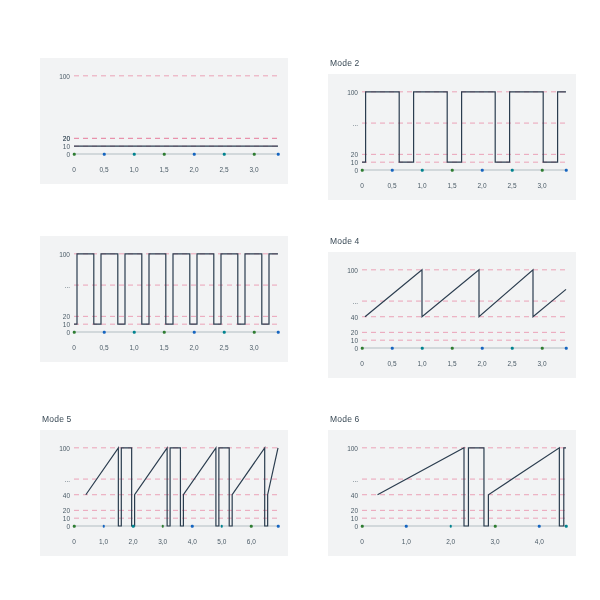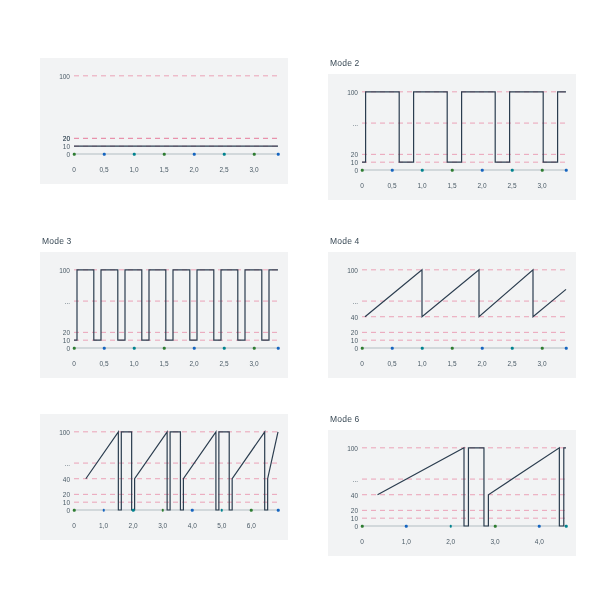--- a/index.html
+++ b/index.html
@@ -141,21 +141,20 @@
           <div class="tickdot" style="left: 120px; top: 86px; background: rgb(21, 101, 192);"></div>
           <div class="xlabel" style="left: 150px;">2,5</div>
           <div class="tickdot" style="left: 150px; top: 86px; background: rgb(0, 131, 143);"></div>
           <div class="xlabel" style="left: 180px;">3,0</div>
           <div class="tickdot" style="left: 180px; top: 86px; background: rgb(46, 125, 50);"></div>
           <div class="tickdot" style="left: 204px; top: 86px; background: rgb(21, 101, 192);"></div>
         </div>
     </div>
   </div>
   <div class="panel">
-    <div class="panel-title">Mode 3</div>
     <div class="plot-box">
       <div class="plot-inner">
           <svg class="curve" viewBox="0 0 204 86" preserveAspectRatio="none">
             <line x1="0" x2="204" y1="78.18181818181819" y2="78.18181818181819" stroke="#e87f9e" stroke-width="0.7" stroke-dasharray="5 4"></line>
             <line x1="0" x2="204" y1="70.36363636363636" y2="70.36363636363636" stroke="#e87f9e" stroke-width="0.7" stroke-dasharray="5 4"></line>
             <line x1="0" x2="204" y1="39.09090909090909" y2="39.09090909090909" stroke="#e87f9e" stroke-width="0.7" stroke-dasharray="5 4"></line>
             <line x1="0" x2="204" y1="7.818181818181827" y2="7.818181818181827" stroke="#e87f9e" stroke-width="0.7" stroke-dasharray="5 4"></line>
             <line x1="0" x2="204" y1="86" y2="86" stroke="#9aa6ad" stroke-width="0.7"></line>
             <path d="M0.00 78.18 L3.00 78.18 L3.00 7.82 L19.80 7.82 L19.80 78.18 L27.00 78.18 L27.00 7.82 L43.80 7.82 L43.80 78.18 L51.00 78.18 L51.00 7.82 L67.80 7.82 L67.80 78.18 L75.00 78.18 L75.00 7.82 L91.80 7.82 L91.80 78.18 L99.00 78.18 L99.00 7.82 L115.80 7.82 L115.80 78.18 L123.00 78.18 L123.00 7.82 L139.80 7.82 L139.80 78.18 L147.00 78.18 L147.00 7.82 L163.80 7.82 L163.80 78.18 L171.00 78.18 L171.00 7.82 L187.80 7.82 L187.80 78.18 L195.00 78.18 L195.00 7.82 L204.00 7.82" fill="none" stroke="#2b3d4f" stroke-width="1.2" stroke-linejoin="miter" vector-effect="non-scaling-stroke"></path>
           </svg>
@@ -213,20 +212,21 @@
           <div class="tickdot" style="left: 120px; top: 86px; background: rgb(21, 101, 192);"></div>
           <div class="xlabel" style="left: 150px;">2,5</div>
           <div class="tickdot" style="left: 150px; top: 86px; background: rgb(0, 131, 143);"></div>
           <div class="xlabel" style="left: 180px;">3,0</div>
           <div class="tickdot" style="left: 180px; top: 86px; background: rgb(46, 125, 50);"></div>
           <div class="tickdot" style="left: 204px; top: 86px; background: rgb(21, 101, 192);"></div>
         </div>
     </div>
   </div>
   <div class="panel">
+    <div class="panel-title">Mode 5</div>
     <div class="plot-box">
       <div class="plot-inner">
           <svg class="curve" viewBox="0 0 204 86" preserveAspectRatio="none">
             <line x1="0" x2="204" y1="78.18181818181819" y2="78.18181818181819" stroke="#e87f9e" stroke-width="0.7" stroke-dasharray="5 4"></line>
             <line x1="0" x2="204" y1="70.36363636363636" y2="70.36363636363636" stroke="#e87f9e" stroke-width="0.7" stroke-dasharray="5 4"></line>
             <line x1="0" x2="204" y1="54.72727272727273" y2="54.72727272727273" stroke="#e87f9e" stroke-width="0.7" stroke-dasharray="5 4"></line>
             <line x1="0" x2="204" y1="39.09090909090909" y2="39.09090909090909" stroke="#e87f9e" stroke-width="0.7" stroke-dasharray="5 4"></line>
             <line x1="0" x2="204" y1="7.818181818181827" y2="7.818181818181827" stroke="#e87f9e" stroke-width="0.7" stroke-dasharray="5 4"></line>
             <line x1="0" x2="204" y1="86" y2="86" stroke="#9aa6ad" stroke-width="0.7"></line>
             <path d="M11.83 54.73 L44.35 7.82 L44.35 86.00 L47.30 86.00 L47.30 7.82 L57.65 7.82 L57.65 86.00 L60.61 86.00 L60.61 54.73 L93.13 7.82 L93.13 86.00 L96.09 86.00 L96.09 7.82 L106.43 7.82 L106.43 86.00 L109.39 86.00 L109.39 54.73 L141.91 7.82 L141.91 86.00 L144.87 86.00 L144.87 7.82 L155.22 7.82 L155.22 86.00 L158.17 86.00 L158.17 54.73 L190.70 7.82 L190.70 86.00 L193.65 86.00 L193.65 54.73 L204.00 7.82" fill="none" stroke="#2b3d4f" stroke-width="1.2" stroke-linejoin="miter" vector-effect="non-scaling-stroke"></path>

